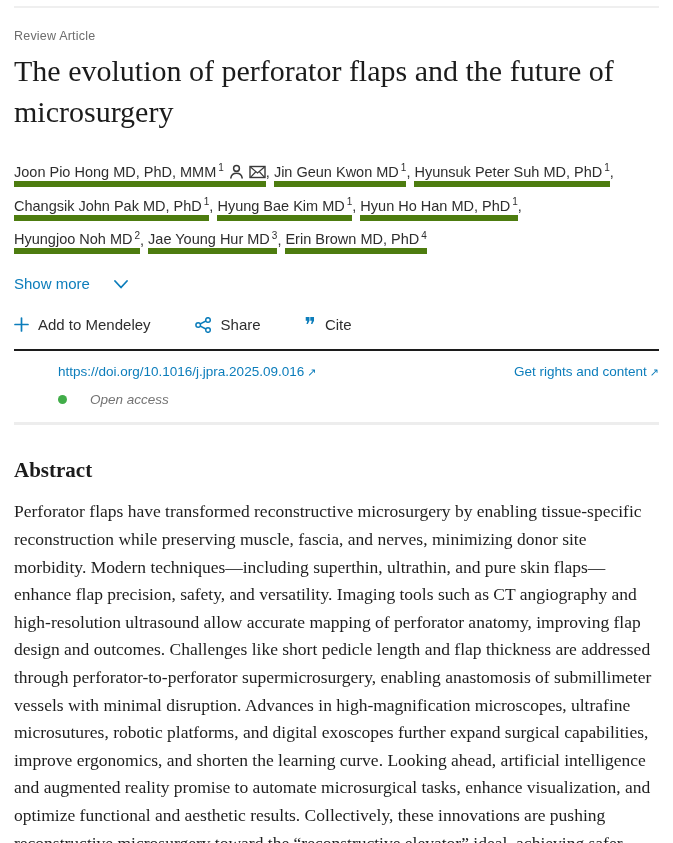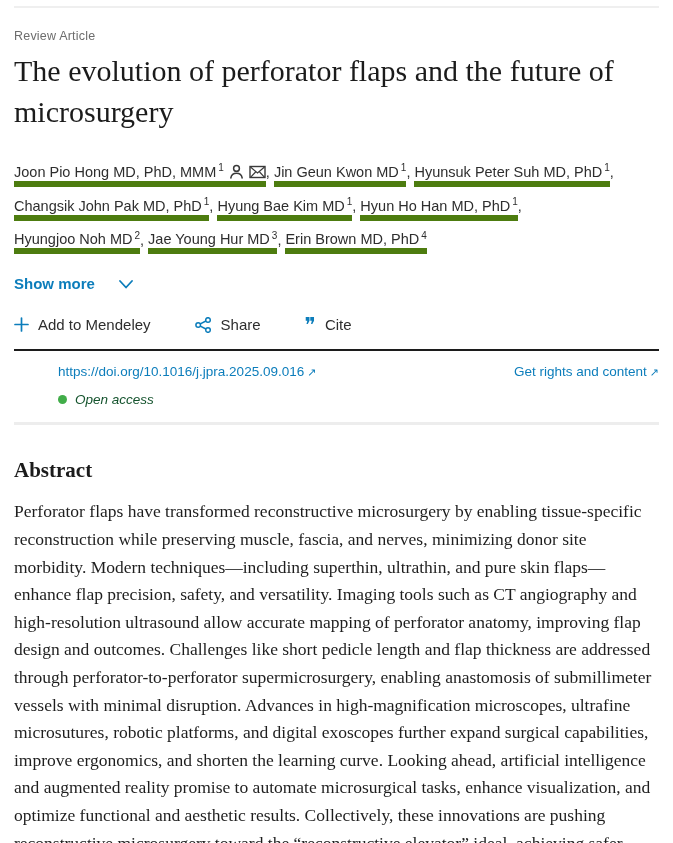--- a/index.html
+++ b/index.html
@@ -49,21 +49,20 @@
   .author .a-icon svg { display: block; }
 
   .show-more {
     margin-top: 21px;
     display: inline-flex;
     align-items: center;
     gap: 24px;
     color: var(--link, #0c7dbb);
     font-size: 15px;
     cursor: pointer;
-    font-weight: bold;
   }
   .show-more svg { margin-top: 2px; }
 
   .actions {
     margin-top: 23px;
     display: flex;
     align-items: flex-end;
     gap: 44px;
     font-size: 15px;
     color: #2e2e2e;
@@ -96,23 +95,23 @@
   a.blue-link {
     color: var(--link, #0c7dbb);
     text-decoration: none;
     cursor: pointer;
   }
   .ext-arrow { font-size: 11px; margin-left: 3px; }
   .license-left { color: #2b2b2b; }
   .open-access {
     display: inline-flex;
     align-items: center;
-    gap: 8px;
+    gap: 23px;
     font-style: italic;
-    color: #14532d;
+    color: #737373;
     font-size: 13.5px;
   }
   .oa-dot {
     width: 9px; height: 9px;
     border-radius: 50%;
     background: var(--oa-green, #41ad49);
     display: inline-block;
   }
 
   .light-rule { border: 0; border-top: 3px solid #ededed; margin-top: 15px; }

